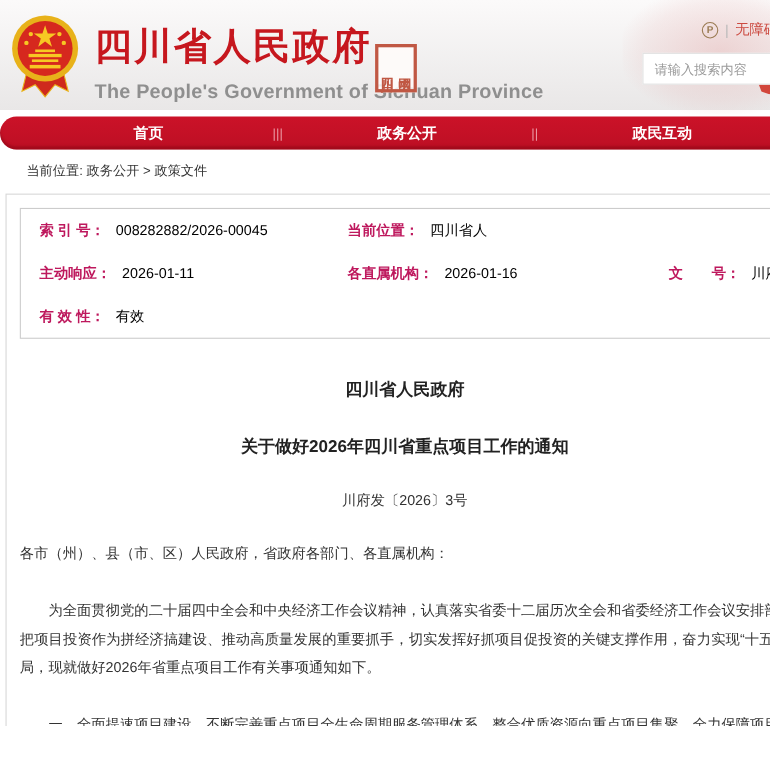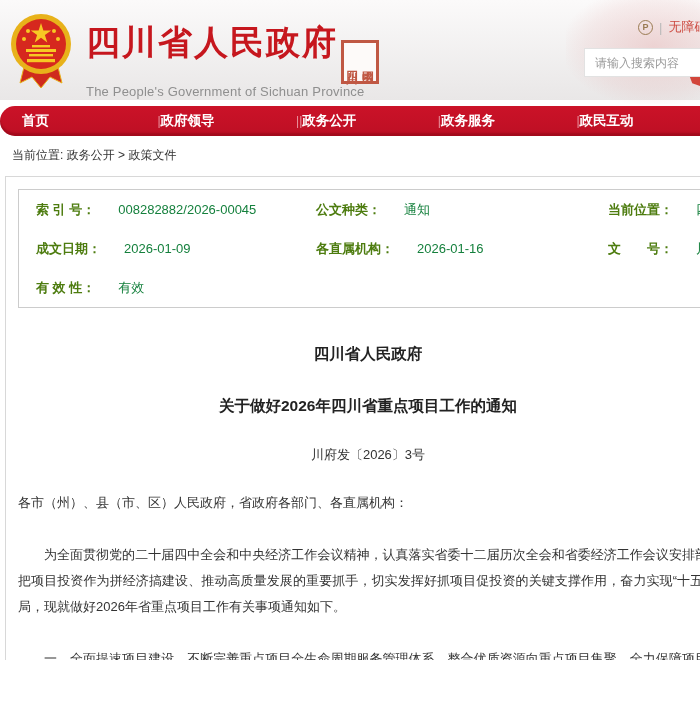--- a/index.html
+++ b/index.html
@@ -11,21 +11,21 @@
   .header { position:absolute; top:0; left:0; width:760px; height:100px;
     background:linear-gradient(#fbfafa,#e9e7e7); }
   .map-watermark { position:absolute; left:566px; top:0; width:160px; height:104px;
     background:radial-gradient(ellipse at 55% 45%, rgba(226,160,160,.38), rgba(226,160,160,.14) 55%, transparent 75%); }
   .map-accent { position:absolute; left:689px; top:67px; width:16px; height:19px;
     background:#d2463b; clip-path:polygon(15% 0,80% 10%,100% 55%,70% 100%,20% 85%,0 40%); }
   .emblem { position:absolute; left:10px; top:13px; }
   .site-title-block { position:absolute; left:86px; top:20px; }
   .site-title { font-size:34px; font-weight:bold; color:#c6171e; letter-spacing:2px;
     font-family:"Liberation Serif","DejaVu Serif",serif; }
-  .site-subtitle { margin-top:18px; font-size:13px; font-weight:normal; color:#8f8f8f; letter-spacing:.2px; }
+  .site-subtitle { margin-top:7px; font-size:18px; font-weight:bold; color:#8f8f8f; letter-spacing:.2px; }
   .seal { position:absolute; left:341px; top:40px; width:38px; height:44px;
     border:3px solid #c05844; background:rgba(255,252,250,.85);
     display:flex; flex-direction:row-reverse; justify-content:space-around; align-items:center;
     font-family:"Liberation Serif","DejaVu Serif",serif; }
   .seal span { writing-mode:vertical-rl; text-orientation:upright; font-size:12px; line-height:1;
     font-weight:bold; color:#c05844; letter-spacing:1px; }
   .topbar { position:absolute; left:638px; top:18px; width:120px; height:18px;
     display:flex; align-items:center; gap:6px; font-size:13px; }
   .circle-p { width:15px; height:15px; border:1.5px solid #9a7b52; border-radius:50%;
     color:#9a7b52; font-size:9px; font-weight:bold; display:flex; align-items:center; justify-content:center; }
@@ -36,37 +36,37 @@
   .search-input { border:none; outline:none; background:transparent; width:150px;
     padding-left:10px; font-size:12px; color:#555;
     font-family:"Liberation Sans","DejaVu Sans",sans-serif; }
   .search-input::placeholder { color:#9b9b9b; }
 
   
   .nav { position:absolute; top:106px; left:0; width:745px; height:30px;
     background:linear-gradient(#cb1228,#bd0f24); border-radius:16px;
     box-shadow:inset 0 -3px 2px rgba(128,5,18,.45);
     display:flex; align-items:center; padding:0 30px 0 22px; }
-  .nav-item { flex:1; text-align:left; color:#fff; font-size:13.5px; font-weight:bold;
+  .nav-item { flex:1; text-align:center; color:#fff; font-size:13.5px; font-weight:bold;
     cursor:pointer; white-space:nowrap; }
   .nav-sep { color:#ea96a1; font-size:12px; }
 
   
-  .breadcrumb { position:absolute; top:147px; left:12px; font-size:12px; color:#333; }
+  .breadcrumb { position:absolute; top:147px; left:24px; font-size:12px; color:#333; }
   .breadcrumb a { color:#333; text-decoration:none; cursor:pointer; }
 
   
   .card { position:absolute; top:176px; left:5px; width:790px; height:560px;
     border:1px solid #d8d8d8; background:#fff; padding:12px 0 0 12px; }
   .meta-box { width:772px; border:1px solid #cccccc; }
   .meta-row { display:grid; grid-template-columns:280px 292px auto;
     align-items:center; min-height:39px; padding-left:17px; }
   .meta-cell { font-size:13px; white-space:nowrap; }
-  .meta-label { font-weight:bold; color:#4d7c0f; margin-right:10px; }
-  .meta-value { color:#15803d;margin-left:13px; }
+  .meta-label { font-weight:bold; color:#be185d; margin-right:10px; }
+  .meta-value { color:#000000; }
 
   .doc-headings { width:700px; text-align:center; }
   .doc-org { margin-top:36px; font-size:15.5px; font-weight:bold; color:#222; }
   .doc-title { margin-top:31px; font-size:15.5px; font-weight:bold; color:#222; }
   .doc-number { margin-top:29px; font-size:13px; color:#333; }
 
   .doc-body { width:742px; font-size:13px; line-height:26px; color:#333; }
   .salutation { margin-top:26px; }
   .doc-body p.para { margin-top:26px; text-indent:26px; text-align:justify; }
 </style>
@@ -114,54 +114,49 @@
     </div>
 
     <div class="search-box">
       <input class="search-input" type="text" placeholder="请输入搜索内容" style="">
     </div>
   </div>
 
   <div class="nav">
     <div class="nav-item">首页</div>
     <span class="nav-sep">|</span>
-    <div class="nav-item">政府领导</div>
     <span class="nav-sep">|</span>
     <span class="nav-sep">|</span>
     <div class="nav-item">政务公开</div>
     <span class="nav-sep">|</span>
-    <div class="nav-item">政务服务</div>
     <span class="nav-sep">|</span>
     <div class="nav-item">政民互动</div>
   </div>
 
   <div class="breadcrumb">
     <span>当前位置:</span>
     <a>政务公开</a>
     <span>&gt;</span>
     <a>政策文件</a>
   </div>
 
   <div class="card">
 
     <div class="meta-box">
       <div class="meta-row">
         <div class="meta-cell">
           <span class="meta-label">索 引 号：</span><span class="meta-value">008282882/2026-00045</span>
         </div>
         <div class="meta-cell">
-          <span class="meta-label">公文种类：</span><span class="meta-value">通知</span>
-        </div>
-        <div class="meta-cell">
           <span class="meta-label">当前位置：</span><span class="meta-value">四川省人</span>
         </div>
       </div>
       <div class="meta-row">
         <div class="meta-cell">
-          <span class="meta-label">成文日期：</span><span class="meta-value">2026-01-09</span>
+          <span class="meta-label">主动响应：</span><span class="meta-value">2026-01-11</span>
         </div>
         <div class="meta-cell">
           <span class="meta-label">各直属机构：</span><span class="meta-value">2026-01-16</span>
         </div>
         <div class="meta-cell">
           <span class="meta-label">文　　号：</span><span class="meta-value">川府发〔</span>
         </div>
       </div>
       <div class="meta-row">
         <div class="meta-cell">

